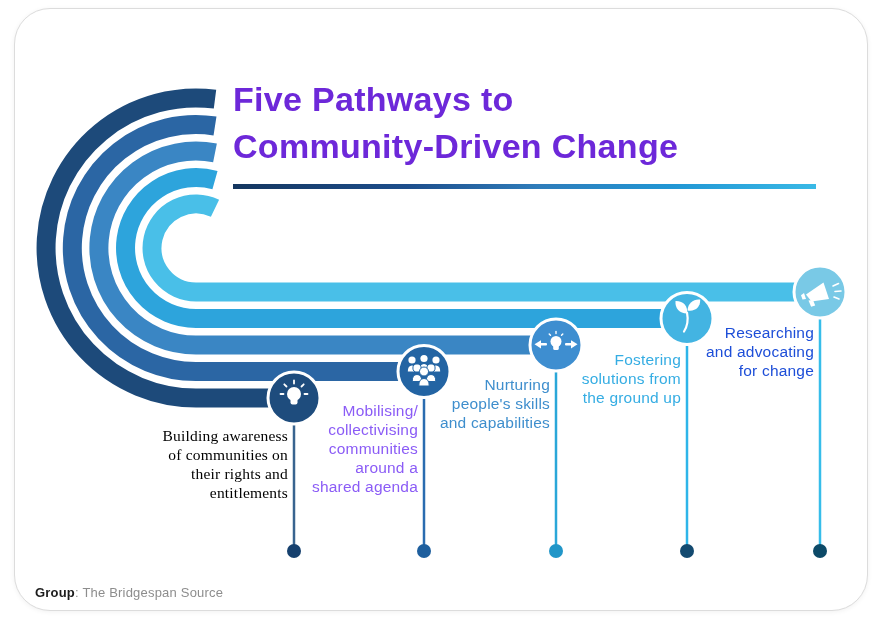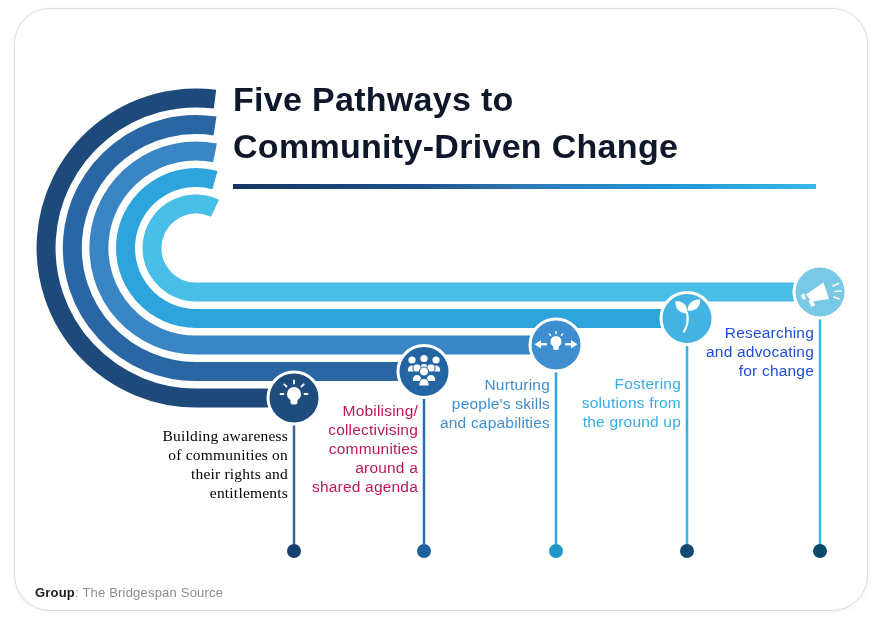--- a/index.html
+++ b/index.html
@@ -8,35 +8,35 @@
     font-family:"Liberation Sans","DejaVu Sans",sans-serif;overflow:hidden;
   }
   #card{
     position:absolute;left:14px;top:8px;width:852px;height:601px;
     background:#ffffff;border:1.5px solid #dcdcdc;border-radius:36px;
     box-shadow:0 1px 5px rgba(0,0,0,0.06);
   }
   #diagram-svg{position:absolute;left:0;top:0;}
   #page-title{
     position:absolute;left:233px;top:76px;width:600px;
-    font-size:34px;line-height:47px;font-weight:bold;color:#0f172a;
+    font-size:34px;line-height:47px;font-weight:bold;color:#6d28d9;
     white-space:pre-line;letter-spacing:0.3px;
   }
   #title-underline{
     position:absolute;left:233px;top:184px;width:583px;height:4.5px;
     background:linear-gradient(90deg,#14365f 0%,#1d4e8c 30%,#2f7cba 52%,#2196d4 75%,#39b9e6 100%);
   }
   .pathway-label{
     position:absolute;text-align:right;white-space:pre-line;
     font-size:15.5px;line-height:19px;letter-spacing:0.2px;font-weight:normal;
   }
   #label-1{right:592px;top:426px;color:#000000;font-family:Liberation Serif, serif;}
-  #label-2{right:462px;top:401px;color:#be185d;margin-left:24px;}
+  #label-2{right:462px;top:401px;color:#8b5cf6;margin-left:24px;}
   #label-3{right:330px;top:375px;color:#3e8ecd;margin-left:12px;}
-  #label-4{right:199px;top:350px;color:#35ade3;margin-top:24px;}
+  #label-4{right:199px;top:350px;color:#35ade3;}
   #label-5{right:66px;top:323px;color:#1d4ed8;}
   #source-line{position:absolute;left:35px;top:585px;font-size:13px;color:#8d8d8d;letter-spacing:0.2px;}
   #source-line .src-label{font-weight:bold;color:#1c1c1c;}
 </style>
 </head>
 <body>
 
 <div id="stage">
   <div id="card"></div>
 

